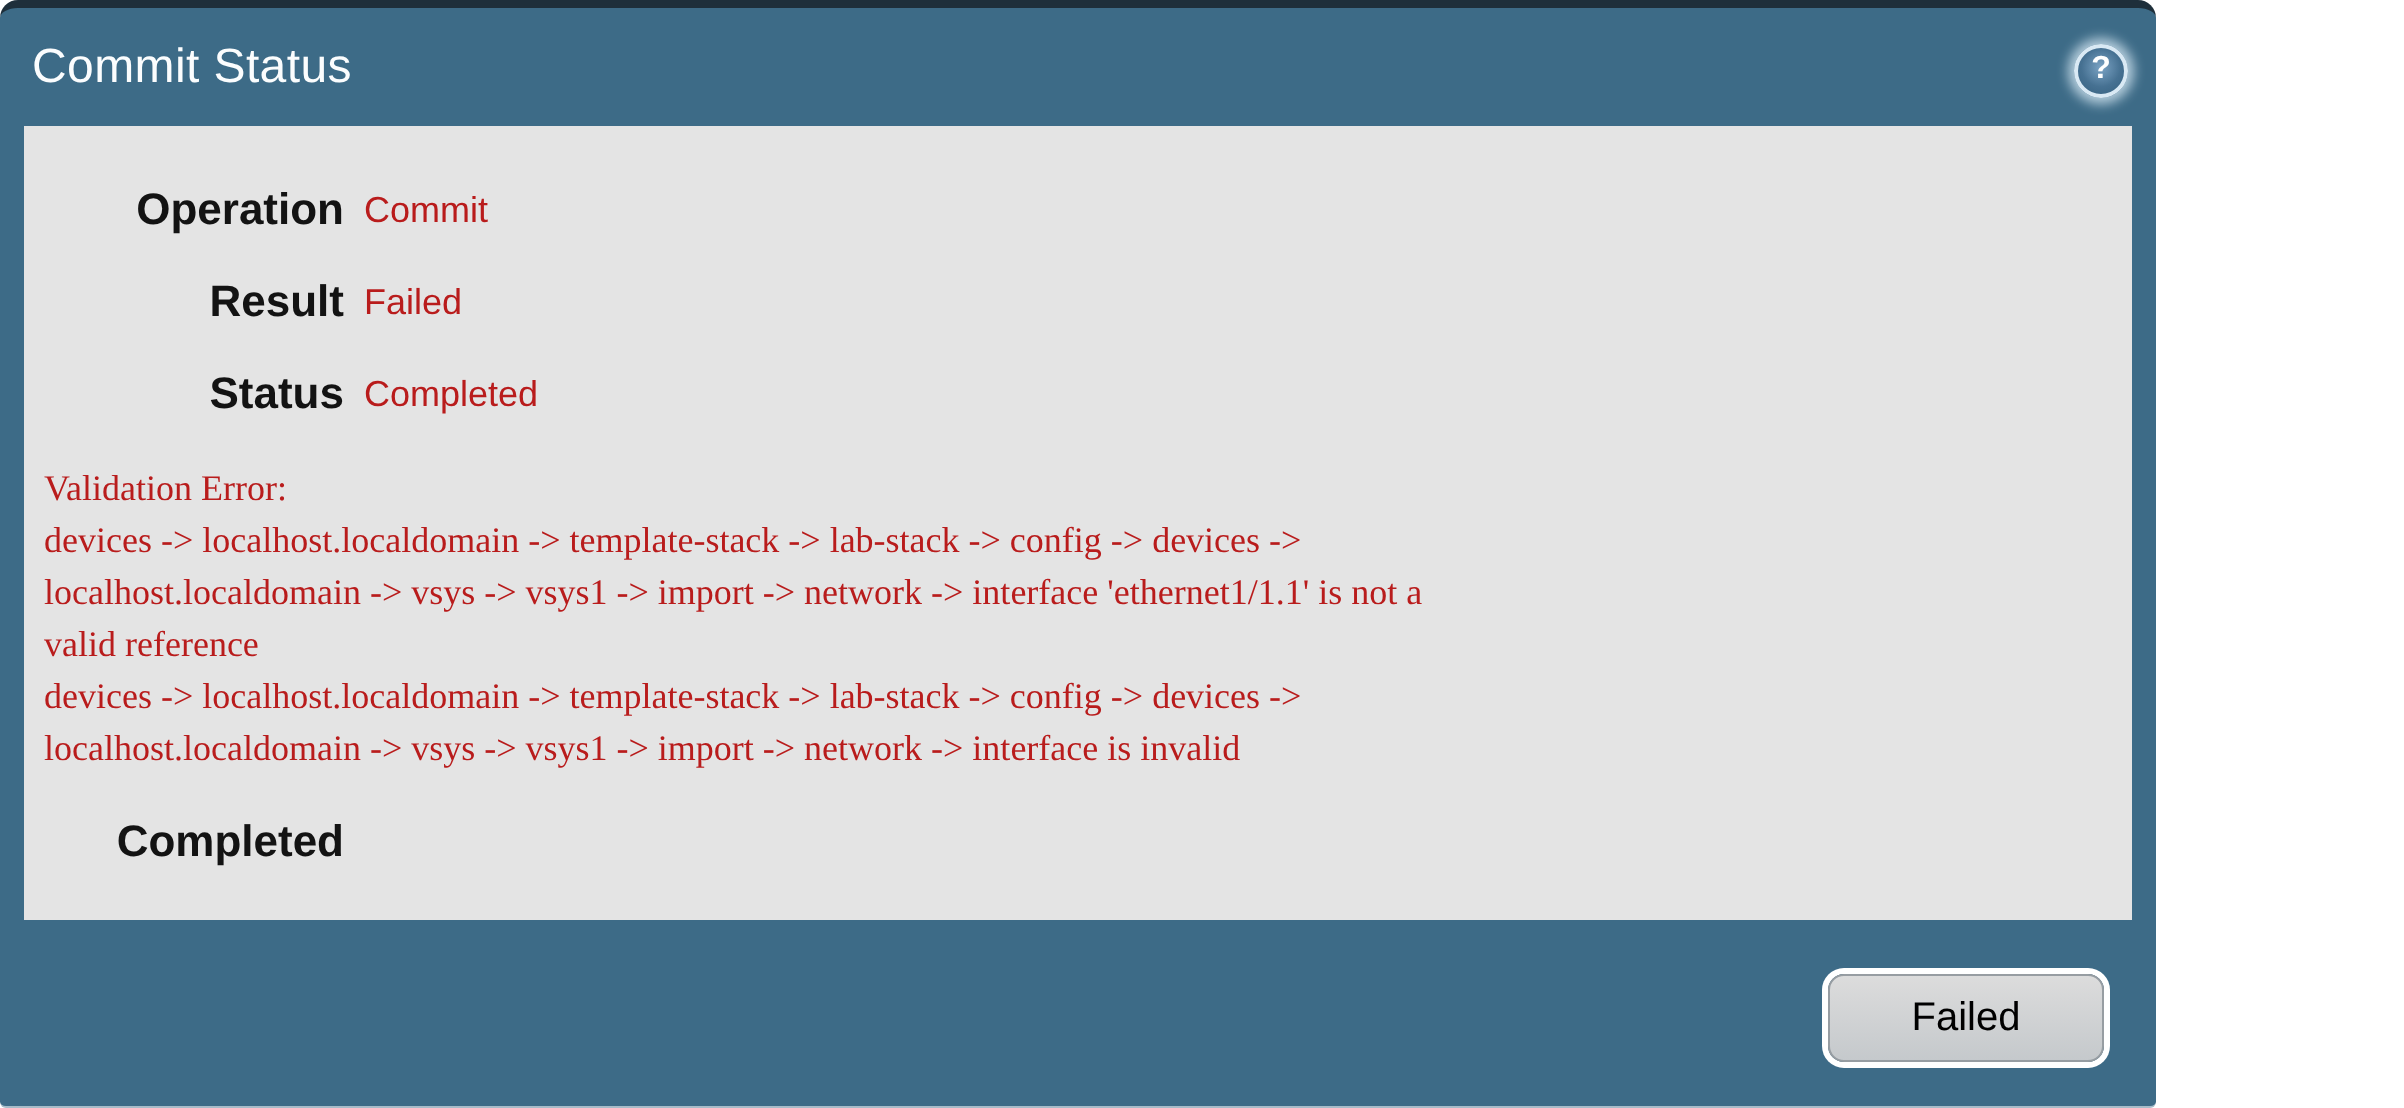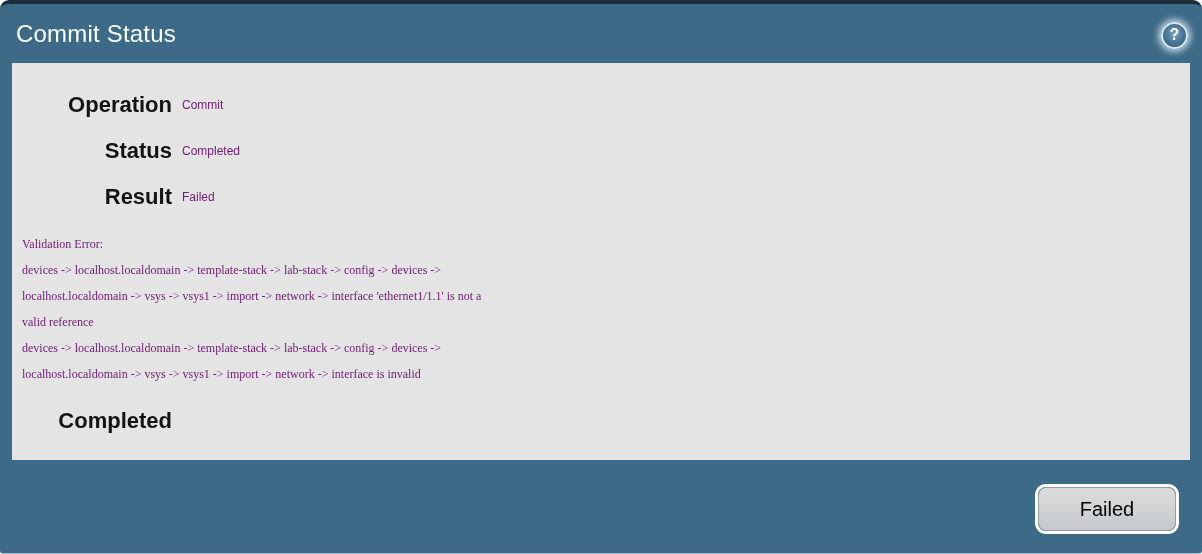--- a/index.html
+++ b/index.html
@@ -5,21 +5,21 @@
   * { box-sizing: border-box; }
   html, body { margin: 0; padding: 0; background: #ffffff; }
   body {
     width: 1202px; height: 554px;
     font-family: "Liberation Sans", sans-serif;
     overflow: hidden;
   }
 
   .dialog {
     position: relative;
-    width: 1202px; height: 554px;
+    width: 1078px; height: 554px;
     background: #3d6b87;
     border-top: 4px solid #1e2f3b;
     border-radius: 9px 9px 3px 3px;
     border-bottom: 1px solid rgba(255,255,255,0.55);
     overflow: hidden;
   }
 
   .titlebar {
     height: 59px;
     display: flex;
@@ -65,23 +65,23 @@
     width: 160px;
     flex-shrink: 0;
     text-align: right;
     font-weight: bold;
     font-size: 22px;
     line-height: 24px;
     color: #131313;
   }
   .row-value {
     margin-left: 10px;
-    font-size: 12px;
+    font-size: 18px;
     line-height: 24px;
-    color: #701a75;
+    color: #b91c1c;
     white-space: pre-line;
   }
   .row-value.multiline { line-height: 26px; font-family: Liberation Serif, serif; }
 
   .close-btn {
     position: absolute;
     right: 26px; bottom: 22px;
     width: 138px; height: 44px;
     border-radius: 8px;
     border: 1px solid #979da2;
@@ -107,27 +107,27 @@
   </div>
 
   <div class="panel">
 
     <div class="row">
       <div class="row-label">Operation</div>
       <div class="row-value">Commit</div>
     </div>
 
     <div class="row">
-      <div class="row-label">Status</div>
-      <div class="row-value">Completed</div>
+      <div class="row-label">Result</div>
+      <div class="row-value">Failed</div>
     </div>
 
     <div class="row">
-      <div class="row-label">Result</div>
-      <div class="row-value">Failed</div>
+      <div class="row-label">Status</div>
+      <div class="row-value">Completed</div>
     </div>
 
     <div class="row">
       <div class="row-value multiline">Validation Error:
 devices -&gt; localhost.localdomain -&gt; template-stack -&gt; lab-stack -&gt; config -&gt; devices -&gt;
 localhost.localdomain -&gt; vsys -&gt; vsys1 -&gt; import -&gt; network -&gt; interface 'ethernet1/1.1' is not a
 valid reference
 devices -&gt; localhost.localdomain -&gt; template-stack -&gt; lab-stack -&gt; config -&gt; devices -&gt;
 localhost.localdomain -&gt; vsys -&gt; vsys1 -&gt; import -&gt; network -&gt; interface is invalid</div>
     </div>

